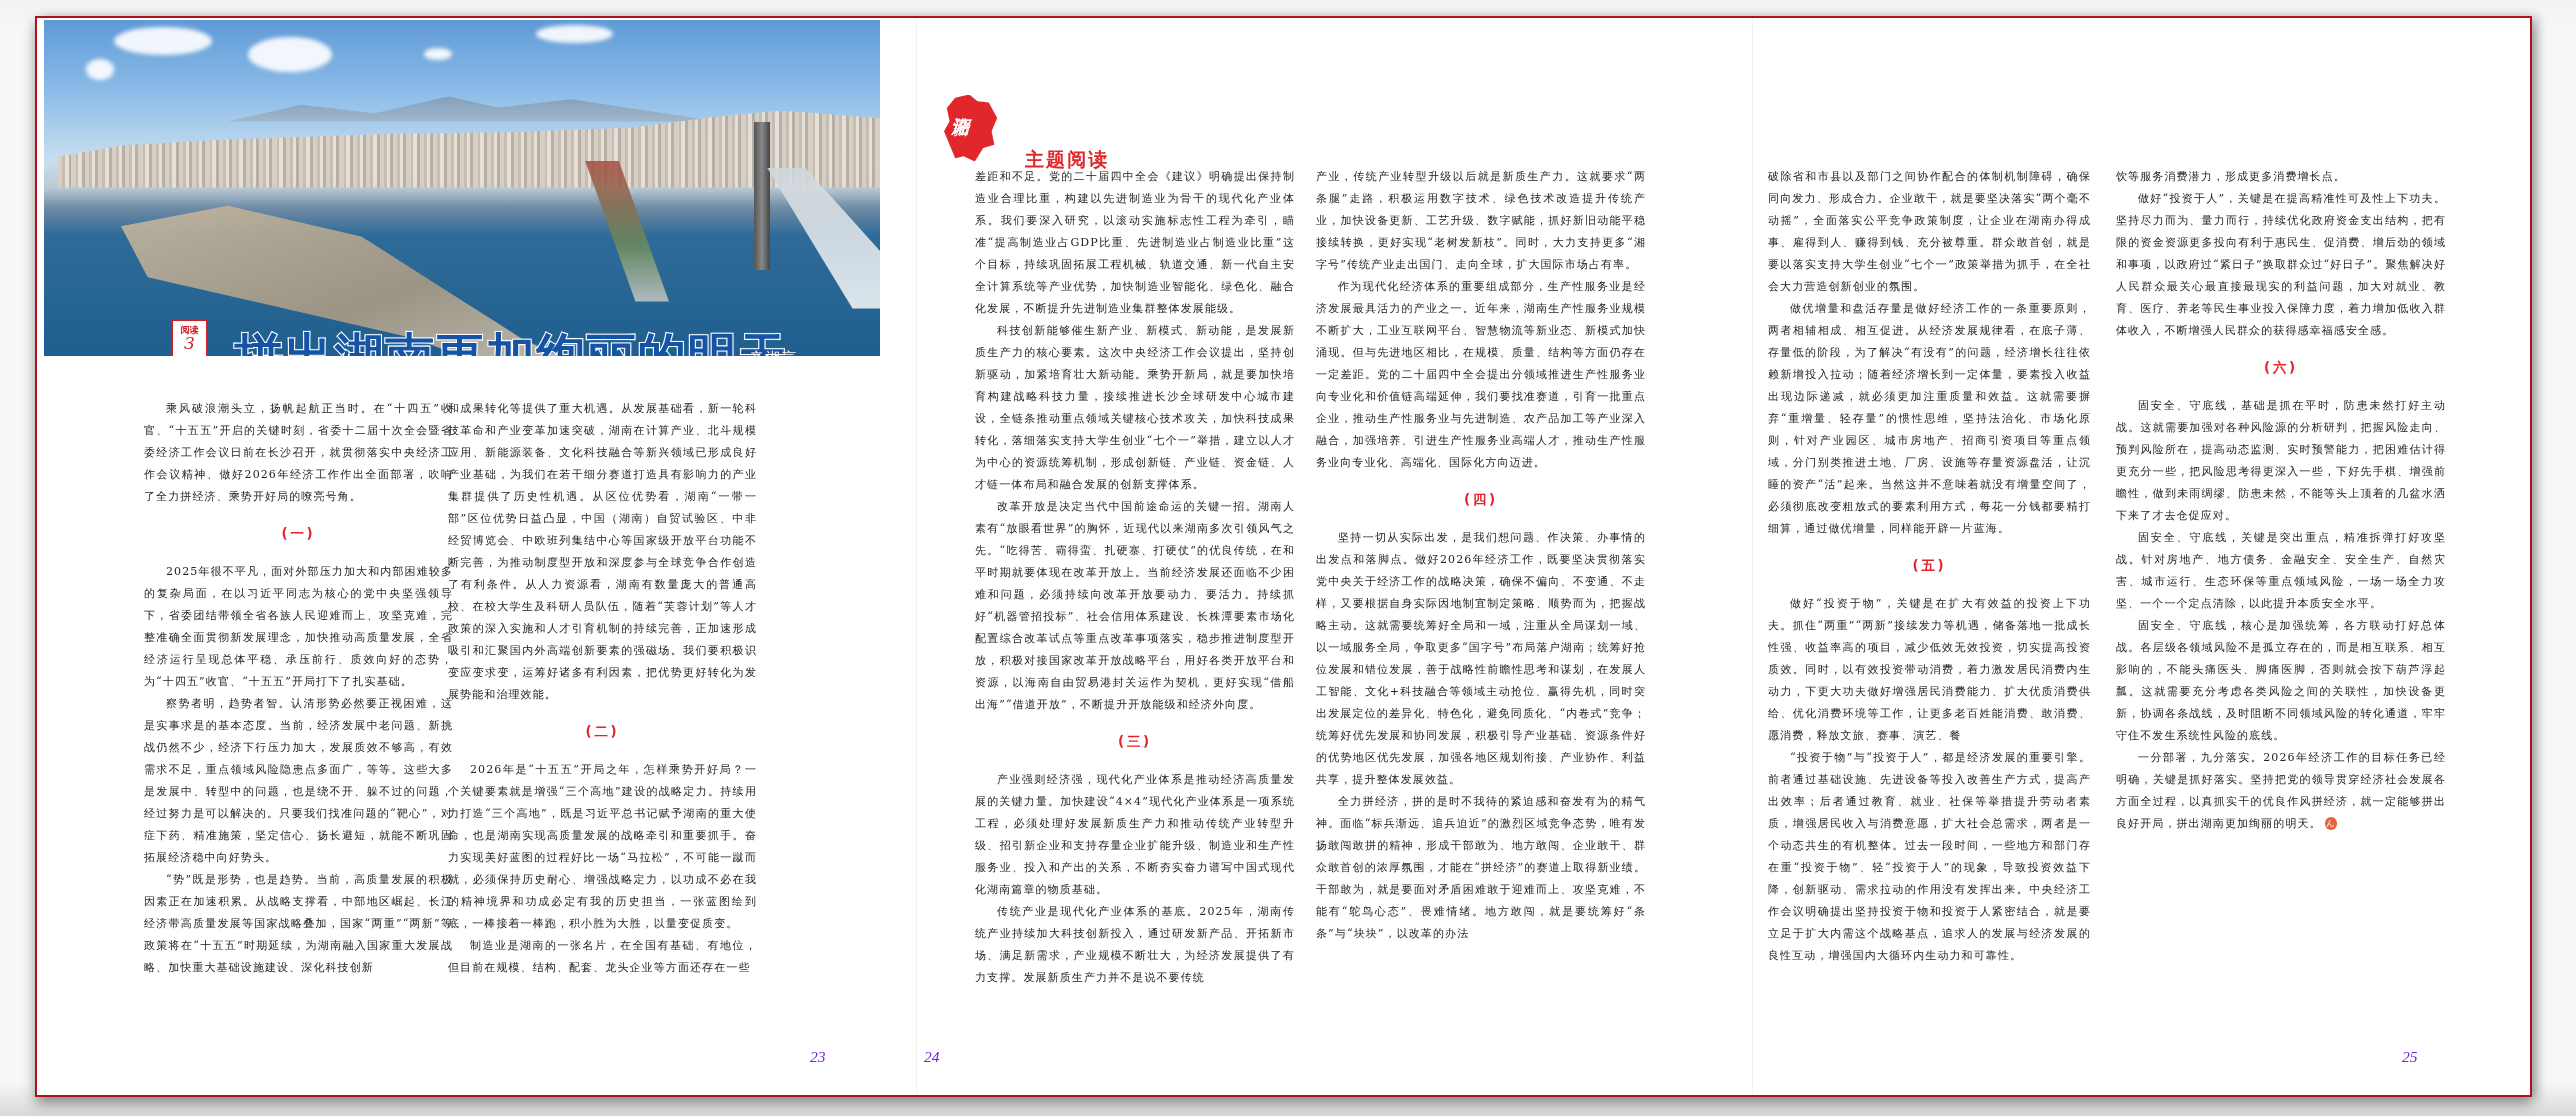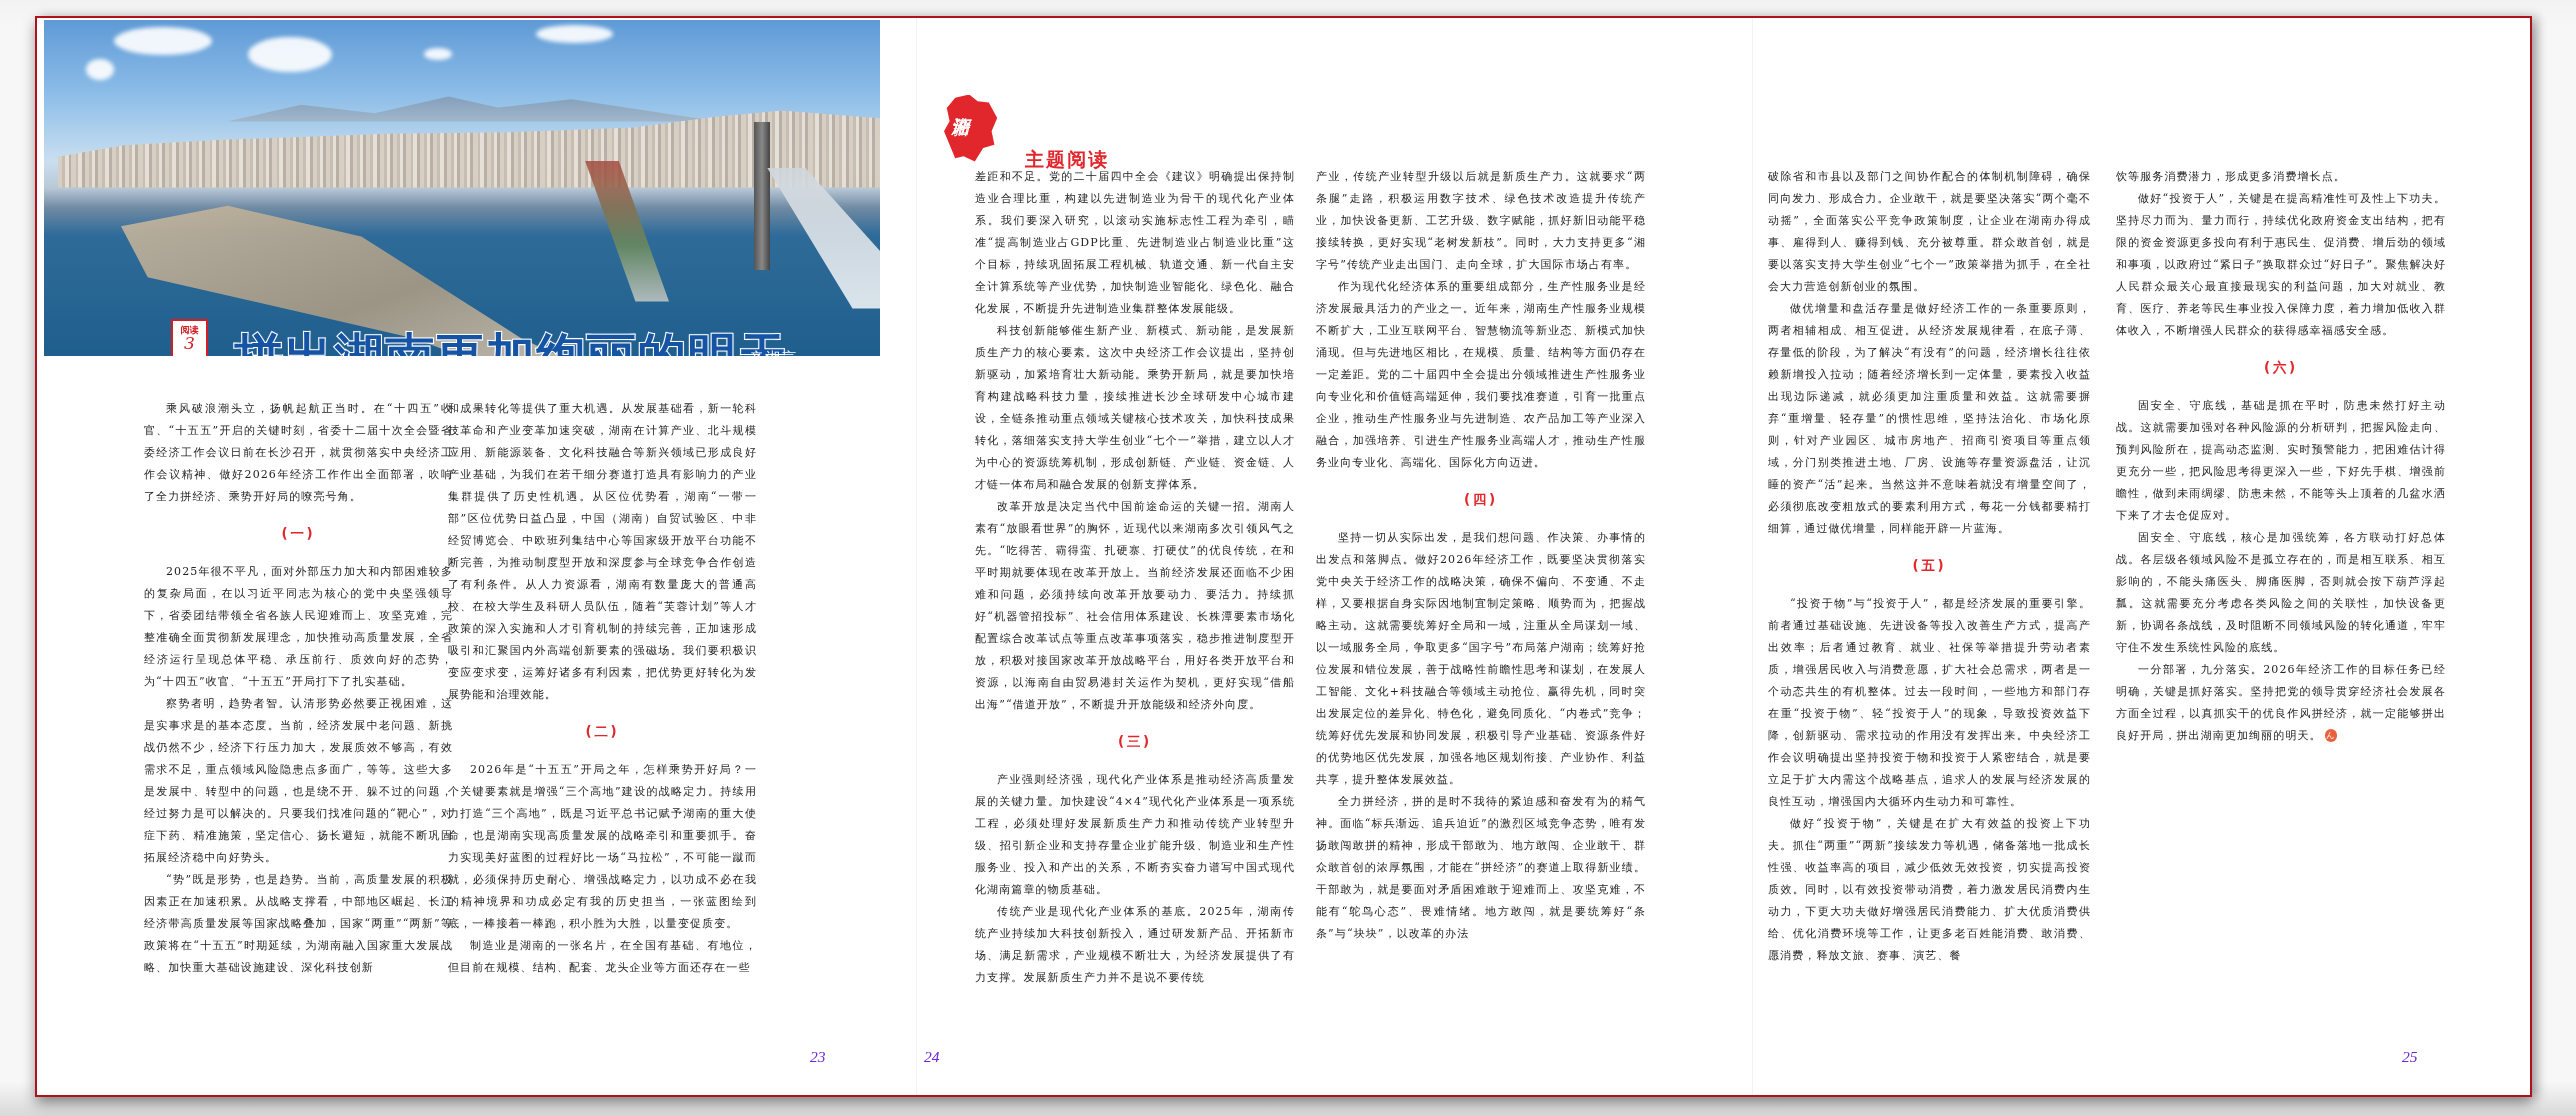--- a/index.html
+++ b/index.html
@@ -118,26 +118,27 @@
     <div class="sec">(四)</div>
     <p>坚持一切从实际出发，是我们想问题、作决策、办事情的出发点和落脚点。做好2026年经济工作，既要坚决贯彻落实党中央关于经济工作的战略决策，确保不偏向、不变通、不走样，又要根据自身实际因地制宜制定策略、顺势而为，把握战略主动。这就需要统筹好全局和一域，注重从全局谋划一域、以一域服务全局，争取更多“国字号”布局落户湖南；统筹好抢位发展和错位发展，善于战略性前瞻性思考和谋划，在发展人工智能、文化+科技融合等领域主动抢位、赢得先机，同时突出发展定位的差异化、特色化，避免同质化、“内卷式”竞争；统筹好优先发展和协同发展，积极引导产业基础、资源条件好的优势地区优先发展，加强各地区规划衔接、产业协作、利益共享，提升整体发展效益。</p>
     <p>全力拼经济，拼的是时不我待的紧迫感和奋发有为的精气神。面临“标兵渐远、追兵迫近”的激烈区域竞争态势，唯有发扬敢闯敢拼的精神，形成干部敢为、地方敢闯、企业敢干、群众敢首创的浓厚氛围，才能在“拼经济”的赛道上取得新业绩。干部敢为，就是要面对矛盾困难敢于迎难而上、攻坚克难，不能有“鸵鸟心态”、畏难情绪。地方敢闯，就是要统筹好“条条”与“块块”，以改革的办法</p>
   </div>
   <div class="pageno" style="left:887px;top:1030px">24</div>
 
   <div class="col" style="left:1731px;top:148px;width:323px">
     <p class="noindent">破除省和市县以及部门之间协作配合的体制机制障碍，确保同向发力、形成合力。企业敢干，就是要坚决落实“两个毫不动摇”，全面落实公平竞争政策制度，让企业在湖南办得成事、雇得到人、赚得到钱、充分被尊重。群众敢首创，就是要以落实支持大学生创业“七个一”政策举措为抓手，在全社会大力营造创新创业的氛围。</p>
     <p>做优增量和盘活存量是做好经济工作的一条重要原则，两者相辅相成、相互促进。从经济发展规律看，在底子薄、存量低的阶段，为了解决“有没有”的问题，经济增长往往依赖新增投入拉动；随着经济增长到一定体量，要素投入收益出现边际递减，就必须更加注重质量和效益。这就需要摒弃“重增量、轻存量”的惯性思维，坚持法治化、市场化原则，针对产业园区、城市房地产、招商引资项目等重点领域，分门别类推进土地、厂房、设施等存量资源盘活，让沉睡的资产“活”起来。当然这并不意味着就没有增量空间了，必须彻底改变粗放式的要素利用方式，每花一分钱都要精打细算，通过做优增量，同样能开辟一片蓝海。</p>
     <div class="sec">(五)</div>
+    <p>做好“投资于物”，关键是在扩大有效益的投资上下功夫。抓住“两重”“两新”接续发力等机遇，储备落地一批成长性强、收益率高的项目，减少低效无效投资，切实提高投资质效。同时，以有效投资带动消费，着力激发居民消费内生动力，下更大功夫做好增强居民消费能力、扩大优质消费供给、优化消费环境等工作，让更多老百姓能消费、敢消费、愿消费，释放文旅、赛事、演艺、餐</p>
     <p>“投资于物”与“投资于人”，都是经济发展的重要引擎。前者通过基础设施、先进设备等投入改善生产方式，提高产出效率；后者通过教育、就业、社保等举措提升劳动者素质，增强居民收入与消费意愿，扩大社会总需求，两者是一个动态共生的有机整体。过去一段时间，一些地方和部门存在重“投资于物”、轻“投资于人”的现象，导致投资效益下降，创新驱动、需求拉动的作用没有发挥出来。中央经济工作会议明确提出坚持投资于物和投资于人紧密结合，就是要立足于扩大内需这个战略基点，追求人的发展与经济发展的良性互动，增强国内大循环内生动力和可靠性。</p>
-    <p>做好“投资于物”，关键是在扩大有效益的投资上下功夫。抓住“两重”“两新”接续发力等机遇，储备落地一批成长性强、收益率高的项目，减少低效无效投资，切实提高投资质效。同时，以有效投资带动消费，着力激发居民消费内生动力，下更大功夫做好增强居民消费能力、扩大优质消费供给、优化消费环境等工作，让更多老百姓能消费、敢消费、愿消费，释放文旅、赛事、演艺、餐</p>
   </div>
   <div class="col" style="left:2079px;top:148px;width:330px">
     <p class="noindent">饮等服务消费潜力，形成更多消费增长点。</p>
     <p>做好“投资于人”，关键是在提高精准性可及性上下功夫。坚持尽力而为、量力而行，持续优化政府资金支出结构，把有限的资金资源更多投向有利于惠民生、促消费、增后劲的领域和事项，以政府过“紧日子”换取群众过“好日子”。聚焦解决好人民群众最关心最直接最现实的利益问题，加大对就业、教育、医疗、养老等民生事业投入保障力度，着力增加低收入群体收入，不断增强人民群众的获得感幸福感安全感。</p>
     <div class="sec">(六)</div>
     <p>固安全、守底线，基础是抓在平时，防患未然打好主动战。这就需要加强对各种风险源的分析研判，把握风险走向、预判风险所在，提高动态监测、实时预警能力，把困难估计得更充分一些，把风险思考得更深入一些，下好先手棋、增强前瞻性，做到未雨绸缪、防患未然，不能等头上顶着的几盆水洒下来了才去仓促应对。</p>
+    <p>固安全、守底线，关键是突出重点，精准拆弹打好攻坚战。针对房地产、地方债务、金融安全、安全生产、自然灾害、城市运行、生态环保等重点领域风险，一场一场全力攻坚、一个一个定点清除，以此提升本质安全水平。</p>
     <p>固安全、守底线，核心是加强统筹，各方联动打好总体战。各层级各领域风险不是孤立存在的，而是相互联系、相互影响的，不能头痛医头、脚痛医脚，否则就会按下葫芦浮起瓢。这就需要充分考虑各类风险之间的关联性，加快设备更新，协调各条战线，及时阻断不同领域风险的转化通道，牢牢守住不发生系统性风险的底线。</p>
     <p><span>一分部署，九分落实。2026年经济工作的目标任务已经明确，关键是抓好落实。坚持把党的领导贯穿经济社会发展各方面全过程，以真抓实干的优良作风拼经济，就一定能够拼出良好开局，拼出湖南更加绚丽的明天。</span><span class="end-mark">ん</span></p>
   </div>
   <div class="pageno" style="left:2365px;top:1030px">25</div>
 </div>
 
 
 </body></html>

